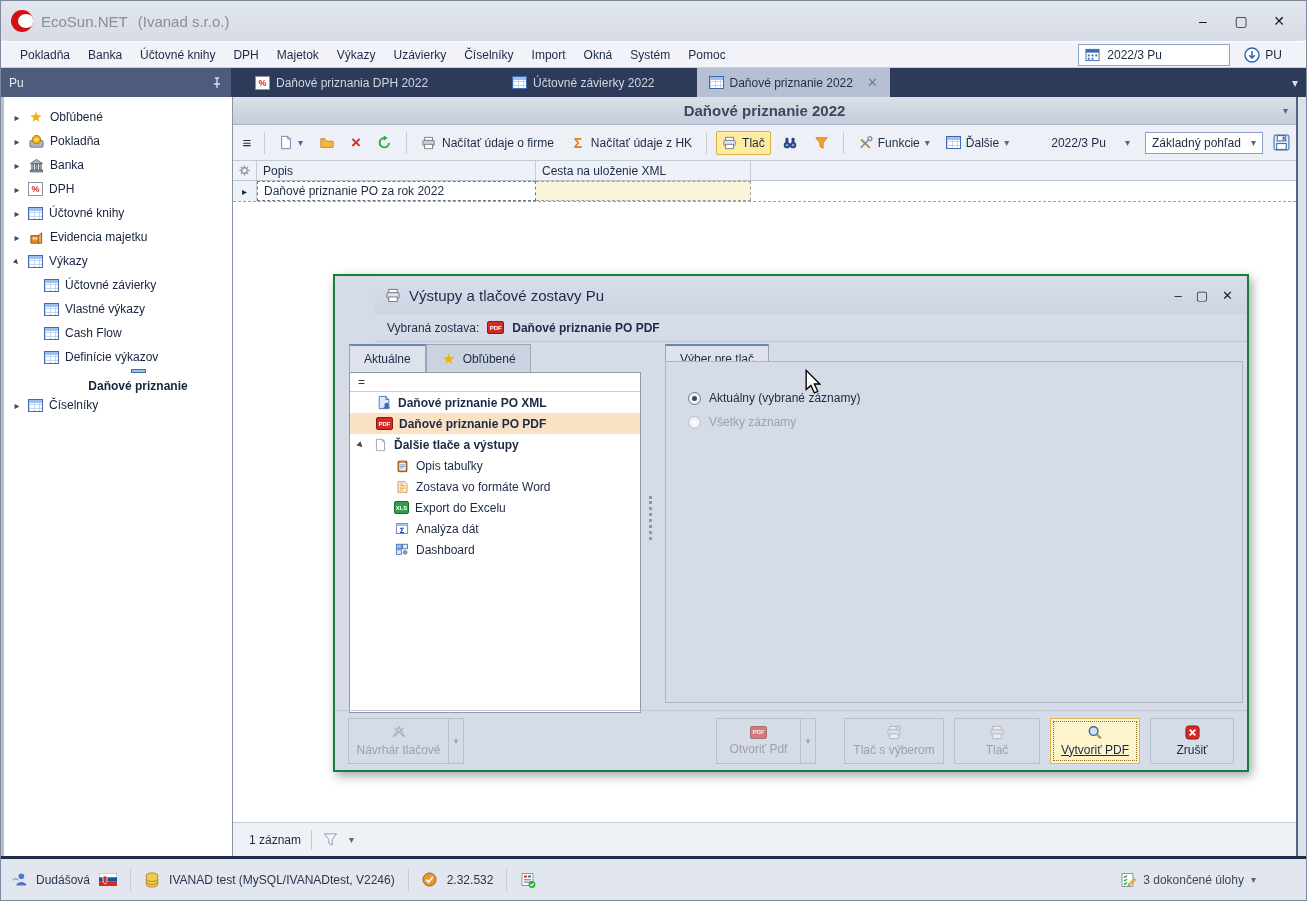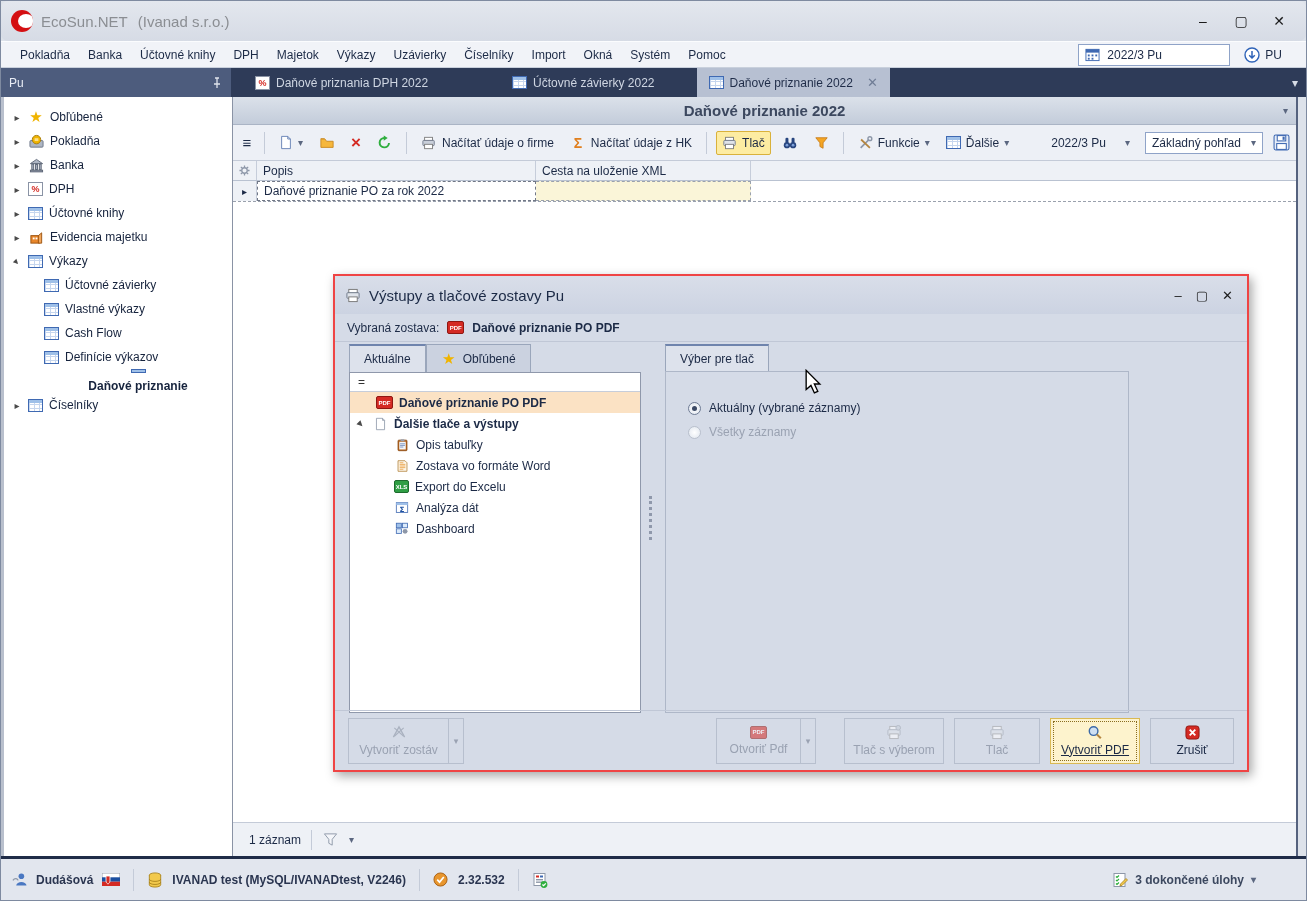--- a/index.html
+++ b/index.html
@@ -75,27 +75,27 @@
   .grid-rest { flex:1; background:#fff; }
   .main-white { flex:1; background:#fff; }
   .main-footer { height:34px; background:#eef1f6; border-top:1px solid #c4cbd8;
                  display:flex; align-items:center; gap:10px; padding:0 16px; }
   .foot-sep { width:1px; height:20px; background:#c4cbd8; }
 
   .navy-line { position:absolute; left:0; right:0; bottom:41px; height:3px; background:#1f2c48; }
 
   
   .statusbar { position:absolute; left:0; right:0; bottom:0; height:41px; background:#e2e6ee;
-               display:flex; align-items:center; padding:0 10px; gap:9px; color:#2a3550;font-weight:bold; }
+               display:flex; align-items:center; padding:0 10px; gap:9px; color:#2a3550; }
   .sb-sep { width:1px; height:22px; background:#c4cbd8; margin:0 4px; }
   .statusbar .right { margin-left:auto; display:flex; align-items:center; gap:7px; padding-right:40px; color:#3c485f; }
 
   
   .dialog { position:absolute; left:332px; top:273px; width:916px; height:498px;
-            background:#d5dbe7; border:2px solid #ef4444; box-shadow:3px 4px 10px rgba(0,0,0,.35); }
+            background:#d5dbe7; border:2px solid #15803d; box-shadow:3px 4px 10px rgba(0,0,0,.35);padding-left:40px; }
   .dlg-title { height:38px; display:flex; align-items:center; gap:8px; padding:0 10px;
                background:linear-gradient(#d9dee9,#ccd3e2); }
   .dlg-title .txt { font-size:15px; color:#1c2a46; }
   .dlg-controls { margin-left:auto; display:flex; gap:14px; padding-right:4px; color:#1b1b1b; font-size:13px; }
   .dlg-selected { height:28px; display:flex; align-items:center; gap:8px; padding:0 12px;
                   border-bottom:1px solid #c0c7d6; }
   .dlg-selected .name { font-weight:bold; }
   .dlg-tabs { position:absolute; top:68px; left:14px; display:flex; }
   .dtab { height:28px; padding:0 14px; display:flex; align-items:center; gap:6px;
           border:1px solid #9aa6bb; border-bottom:none; background:#cbd2e0; color:#1c2a46; }
@@ -104,21 +104,21 @@
                 background:#fff; border:1px solid #8f98ab; overflow:hidden; }
   .tp-header { height:19px; border-bottom:1px solid #c6cdda; display:flex; align-items:center; padding:0 8px; color:#333; }
   .dtree-item { display:flex; align-items:center; gap:6px; height:21px; padding-left:26px; }
   .dtree-item.group { padding-left:6px; }
   .dtree-item.child { padding-left:44px; }
   .dtree-item.bold { font-weight:bold; }
   .dtree-item.selected { background:#fbe2c4; }
   .splitter { position:absolute; left:314px; top:220px; width:6px; height:44px;
               border-left:3px dotted #8f98ab; }
   .right-tab { position:absolute; left:330px; top:68px; }
-  .group-box { position:absolute; left:330px; top:95px; width:464px; height:342px;
+  .group-box { position:absolute; left:330px; top:85px; width:578px; height:342px;
                border:1px solid #aeb7c8; background:#d5dbe7; padding:24px 0 0 22px; }
   .radio-row { display:flex; align-items:center; gap:8px; height:24px; }
   .radio { width:13px; height:13px; border-radius:50%; border:1px solid #6f7c95;
            background:radial-gradient(#ffffff,#dfe5ee); position:relative; }
   .radio.on::after { content:""; position:absolute; left:3px; top:3px; width:5px; height:5px;
                      border-radius:50%; background:#3c4a66; }
   .radio.off-dis { border-color:#b9c0cd; }
   .radio-row .dis { color:#9aa2b2; }
   .dlg-buttons { position:absolute; left:0; right:0; bottom:0; height:60px; border-top:1px solid #c0c7d6;
                  display:flex; align-items:center; padding:0 13px; }
@@ -542,20 +542,31 @@
         <span>Aktuálne</span>
       </span>
       <span class="dtab">
         <span class="g gold">★</span>
         <span>Obľúbené</span>
       </span>
     </div>
 
     <div class="tree-panel">
       <div class="tp-header">=</div>
+      <div class="dtree-item bold">
+        <span class="g">
+          <svg width="14" height="15" viewBox="0 0 16 16">
+              <path d="M2.5 1 H10 L13.5 4.5 V15 H2.5 Z" fill="#dcebfb" stroke="#3f69b2"></path>
+              <path d="M10 1 V4.5 H13.5" fill="none" stroke="#3f69b2"></path>
+              <circle cx="11" cy="11" r="2.6" fill="#3f69b2"></circle>
+              <path d="M7 14.5 C7.5 12 14.5 12 15 14.5 Z" fill="#3f69b2"></path>
+            </svg>
+        </span>
+        <span>Daňové priznanie PO XML</span>
+      </div>
       <div class="dtree-item bold selected">
         <span class="badge pdf-badge">PDF</span>
         <span>Daňové priznanie PO PDF</span>
       </div>
       <div class="dtree-item group bold">
         <span class="tw exp">▸</span>
         <span class="g">
           <svg width="13" height="14" viewBox="0 0 16 16">
               <path d="M3 1 H10.5 L13 3.5 V15 H3 Z" fill="#fff" stroke="#8d97a8"></path>
               <path d="M10.5 1 V3.5 H13" fill="none" stroke="#8d97a8"></path>
@@ -627,21 +638,21 @@
         <span class="dis">Všetky záznamy</span>
       </div>
     </div>
 
     <div class="dlg-buttons">
       <span class="dbtn disabled split">
         <svg width="16" height="15" viewBox="0 0 16 16">
             <path d="M2 13 L8 2 L14 13" fill="none" stroke="#aab2c0" stroke-width="1.4"></path>
             <path d="M3 3 L13 12 M13 3 L3 12" stroke="#aab2c0" stroke-width="1.2"></path>
           </svg>
-        <span class="lbl">Vytvoriť zostáv</span>
+        <span class="lbl">Návrhár tlačové</span>
       </span>
       <span class="drop">▾</span>
 
       <span class="btn-push"></span>
       <span class="dbtn disabled split" style="width:84px;">
         <span class="badge pdf-badge" style="opacity:.55;">PDF</span>
         <span class="lbl">Otvoriť Pdf</span>
       </span>
       <span class="drop">▾</span>
       <span class="btn-gap" style="width:28px;"></span>

